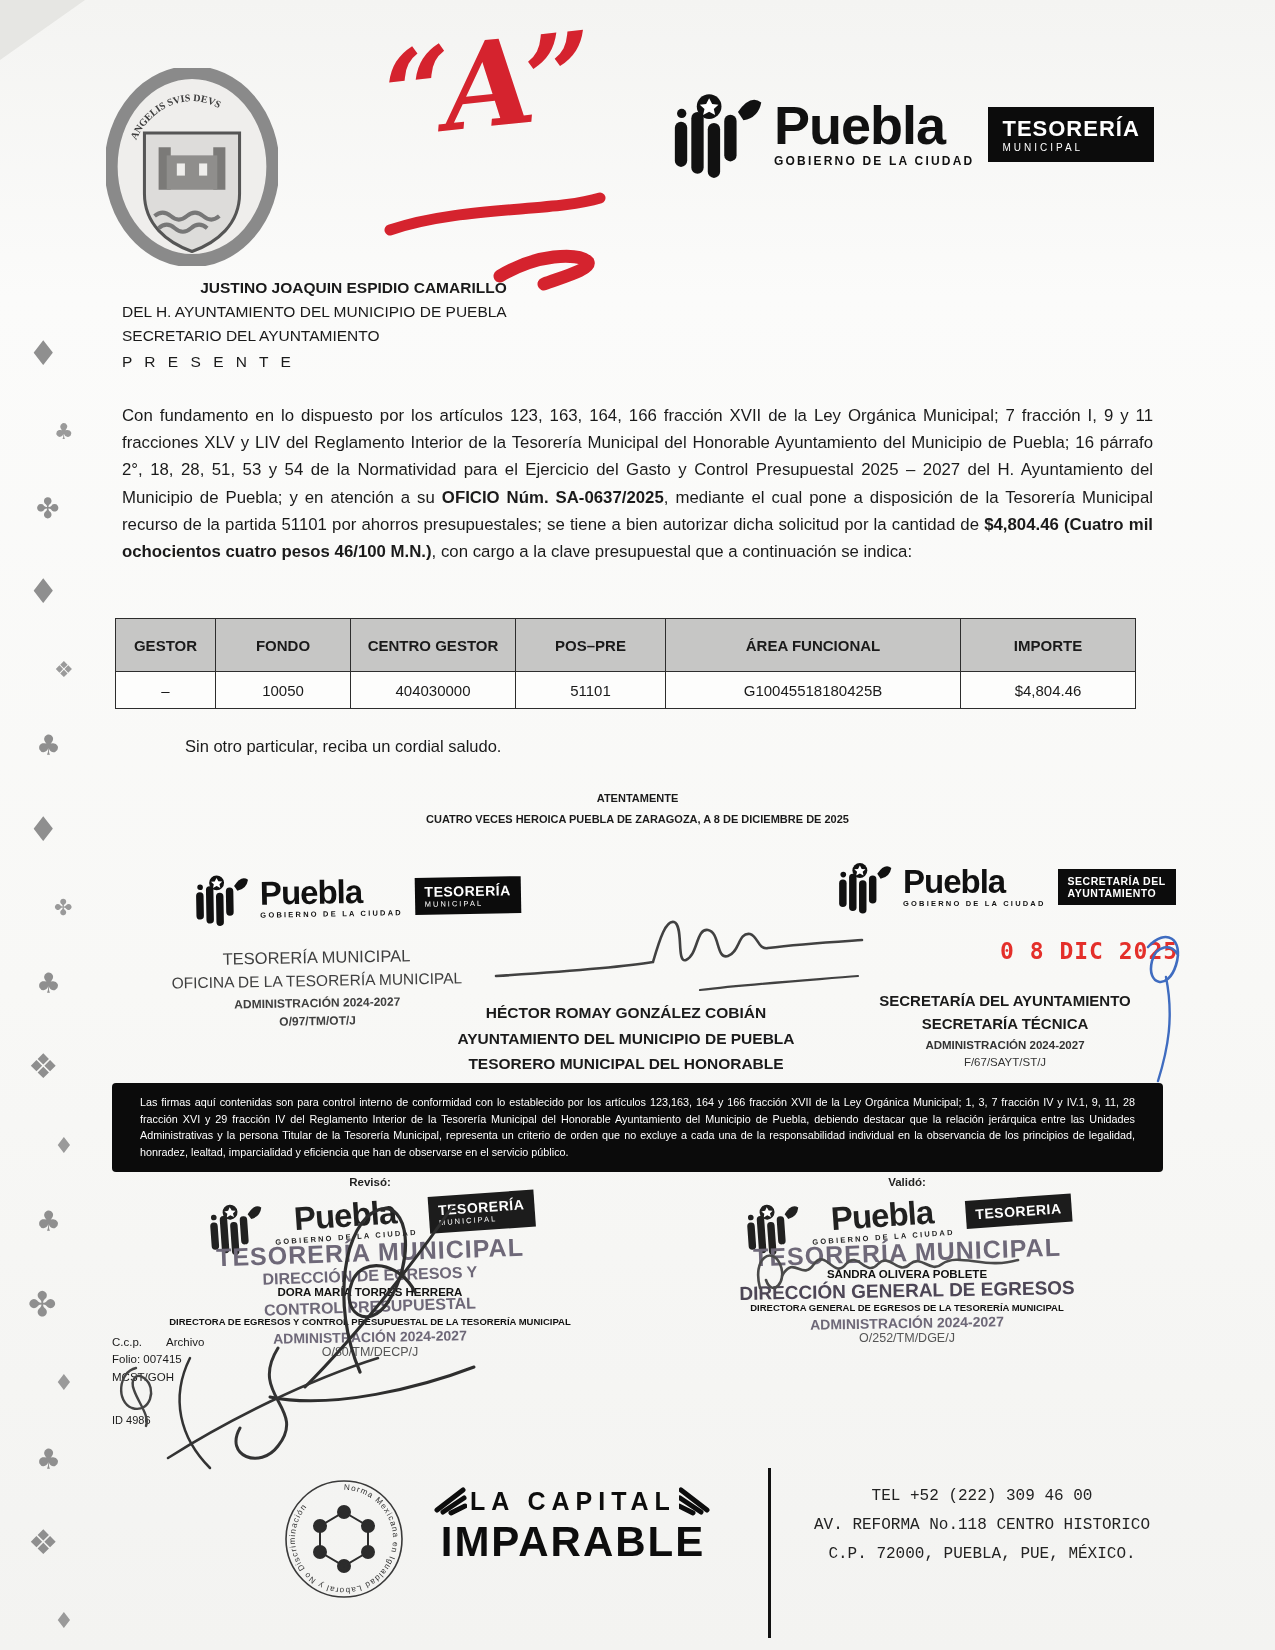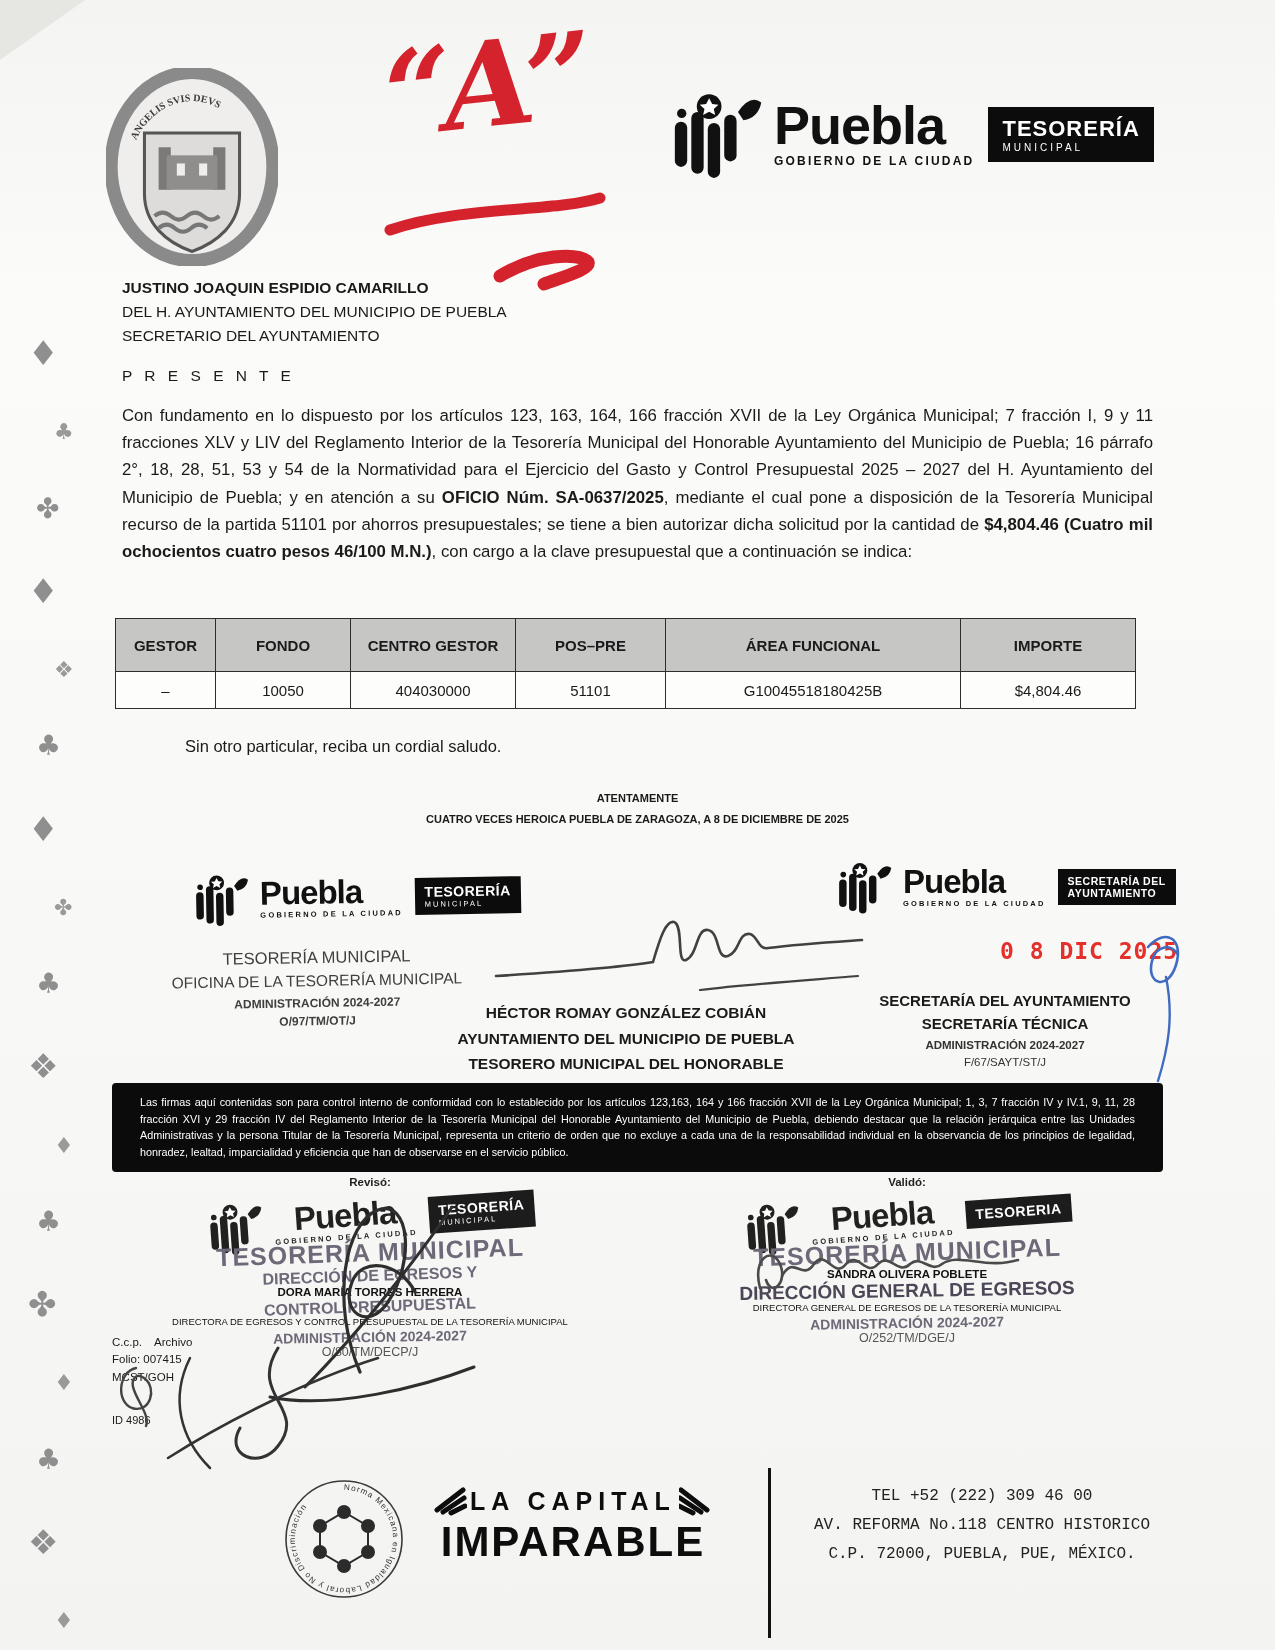--- a/index.html
+++ b/index.html
@@ -30,22 +30,22 @@
   .hdr-logo{position:absolute;left:668px;top:86px;}
   .hdr-logo .plogo-icon{width:96px;height:96px;}
   .hdr-logo .plogo-name{font-size:54px;}
   .hdr-logo .plogo-tag{font-size:12px;margin-top:3px;}
   .hdr-logo .pbox{padding:9px 14px;margin-left:4px;}
   .hdr-logo .pbox-l1{font-size:22px;font-weight:bold;letter-spacing:1px;}
   .hdr-logo .pbox-l2{font-size:10px;letter-spacing:3px;}
   .hdr-lines{position:absolute;right:133px;top:196px;text-align:right;font-weight:bold;font-size:17.5px;line-height:1.55;}
   
   .addr{position:absolute;left:122px;top:276px;font-size:15.5px;line-height:1.55;}
-  .addr .nm{font-weight:bold;}
-  .addr .presente{letter-spacing:4px;margin-top:16px;}
+  .addr .nm{font-weight:bold;text-align:right;}
+  .addr .presente{letter-spacing:4px;margin-top:2px;}
   
   .body-par{position:absolute;left:122px;right:122px;top:402px;font-size:16.8px;line-height:1.62;text-align:justify;}
   .body-par b{font-weight:bold;}
   
   .budget{position:absolute;left:115px;top:618px;width:1020px;border-collapse:collapse;table-layout:fixed;}
   .budget th,.budget td{border:1.6px solid #2d2d2d;text-align:center;font-size:15px;}
   .budget th{background:#c6c6c5;font-weight:bold;height:48px;padding:2px 6px;}
   .budget td{background:#fdfdfc;height:32px;padding:2px 6px;}
   .closing{position:absolute;left:185px;top:737px;font-size:16.5px;}
   
@@ -78,28 +78,28 @@
   .disclaimer{position:absolute;left:112px;right:112px;top:1083px;background:#0b0b0b;color:#fff;border-radius:4px;
               padding:11px 28px;font-size:10.8px;line-height:1.55;text-align:justify;box-sizing:border-box;}
   
   .rev-label{font-size:11.5px;font-weight:bold;color:#222;}
   .rev-left{position:absolute;left:130px;top:1176px;width:480px;text-align:center;}
   .rev-right{position:absolute;left:662px;top:1176px;width:490px;text-align:center;}
   .stamp-big{font-size:25px;font-weight:bold;color:#6e6878;letter-spacing:1px;transform:rotate(-2deg);margin-top:-14px;}
   .stamp-mid{font-size:16px;font-weight:bold;color:#6e6878;transform:rotate(-2deg);}
   .stamp-mid-dark{font-size:19px;font-weight:bold;color:#4d4656;transform:rotate(-1deg);}
   .rev-name{font-size:11.5px;font-weight:bold;color:#111;margin-top:1px;}
-  .rev-title{font-size:9.5px;font-weight:normal;color:#111;}
+  .rev-title{font-size:9.5px;font-weight:bold;color:#111;}
   .rev-admin{font-size:14px;font-weight:bold;color:#6e6878;transform:rotate(-1deg);margin-top:2px;}
   .rev-code{font-size:12.5px;color:#555;}
   .rev-logo{display:inline-flex;transform:rotate(-4deg);opacity:0.93;margin-top:2px;}
   .rev-sig{position:absolute;pointer-events:none;}
   
   .ccp{position:absolute;left:112px;top:1334px;font-size:11.5px;line-height:1.5;z-index:5;}
-  .ccp-row{display:flex;gap:12px;}
+  .ccp-row{display:flex;gap:24px;}
   .ccp-id{margin-top:26px;font-size:11px;}
   .ccp-pen{position:absolute;left:16px;top:6px;}
   .id-pen{position:absolute;left:-6px;top:26px;}
   
   .seal{position:absolute;left:283px;top:1478px;width:122px;height:122px;}
   .slogan{position:absolute;left:408px;top:1486px;width:330px;text-align:center;color:#0d0d0d;}
   .slogan-top{display:flex;align-items:center;justify-content:center;gap:3px;font-weight:bold;font-size:25px;letter-spacing:6px;}
   .slogan-bottom{font-weight:bold;font-size:42px;letter-spacing:2px;margin-top:2px;}
   .vline{position:absolute;left:768px;top:1468px;height:170px;border-left:3px solid #111;}
   .contact{position:absolute;left:792px;top:1482px;width:380px;font-family:"Liberation Mono",monospace;

